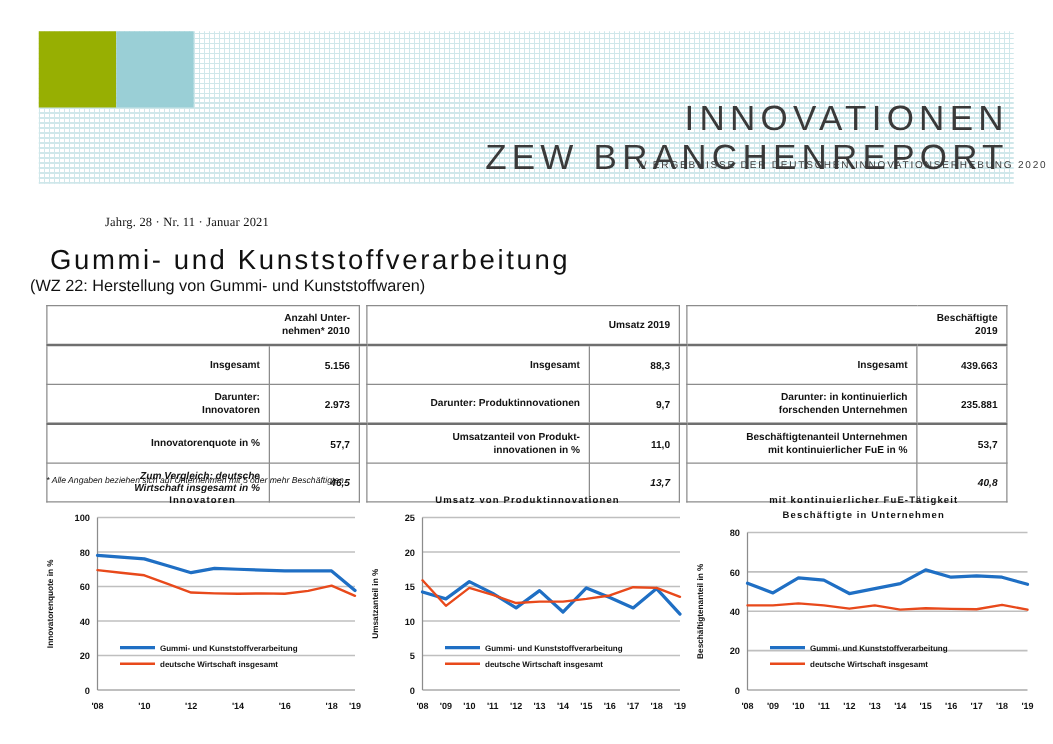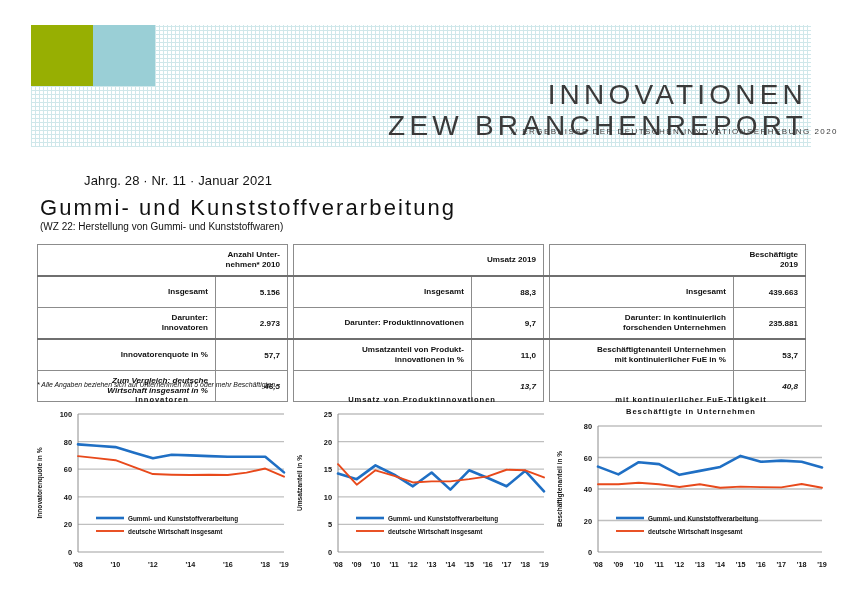--- a/index.html
+++ b/index.html
@@ -27,26 +27,26 @@
     font-size:28px;letter-spacing:4.2px;color:#3a3a3a;
     font-weight:400;line-height:31px;white-space:nowrap;
   }
   .hdr-sub{
     position:absolute;right:4px;top:127px;
     font-size:8px;font-weight:normal;letter-spacing:1.45px;color:#3a3a3a;
     white-space:nowrap;
   }
 
   
-  .issue-line{position:absolute;left:84px;top:173px;font-size:13px;color:#111;letter-spacing:.15px;}
+  .issue-line{position:absolute;left:84px;top:173px;font-size:10px;color:#111;letter-spacing:.15px;font-family:Liberation Serif, serif;}
   .sector-title{
     position:absolute;left:40px;top:195px;
     font-size:22px;letter-spacing:2.1px;color:#111;font-weight:400;white-space:nowrap;
   }
-  .sector-sub{position:absolute;left:40px;top:221px;font-size:10px;color:#111;white-space:nowrap;}
+  .sector-sub{position:absolute;left:24px;top:221px;font-size:13px;color:#111;white-space:nowrap;}
 
   
   .table-wrap{position:absolute;left:37px;top:244px;width:768px;font-weight:bold;}
   table.kpi{border-collapse:collapse;width:768px;table-layout:fixed;}
   table.kpi td{
     border:1px solid #8c8c8c;
     padding:4px 7px;font-size:8.1px;color:#111;vertical-align:middle;
   }
   .colgap{border:none !important;width:6px;padding:0 !important;}
   .hdr-cell{height:22px;text-align:right;line-height:10.5px;font-size:8.1px;}

